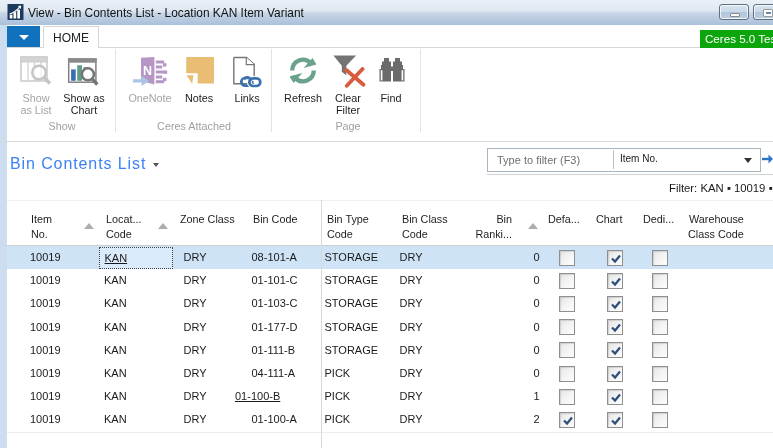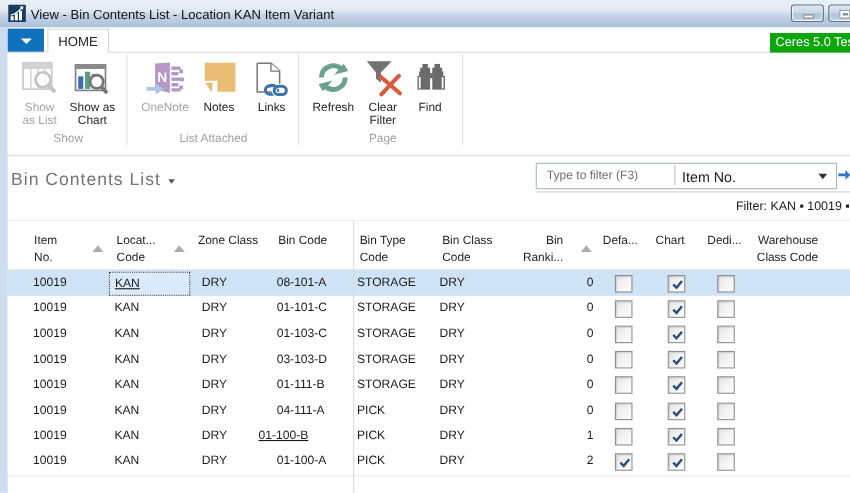--- a/index.html
+++ b/index.html
@@ -38,27 +38,27 @@
 
   
   #ribbon { left:7px; top:48px; width:766px; height:93px; background:#fff; }
   #ribbonline { left:0px; top:141px; width:773px; height:1px; background:#d9d9d9; }
   .rsep { top:49px; width:1px; height:83px; background:#e3e3e3; }
   .cap { position:absolute; font-size:10.8px; color:#1e1e1e; text-align:center; white-space:nowrap; transform:translateX(-50%); }
   .cap.dis { color:#a4a4a4; }
   .gl { position:absolute; top:120px; font-size:10.8px; color:#9f9f9f; text-align:center; transform:translateX(-50%); }
 
   
-  #pagetitle { left:10px; top:155px; font-size:16px; color:#737373; letter-spacing:0.9px; white-space:nowrap; }
+  #pagetitle { left:10px; top:155px; font-size:16px; color:#3b82f6; letter-spacing:0.9px; white-space:nowrap; }
   #pagecaret { left:153px; top:163px; width:0; height:0;
     border-left:3.5px solid transparent; border-right:3.5px solid transparent; border-top:4px solid #555; }
   #filterbox { left:487px; top:148px; width:274px; height:24px; background:#fff; border:1px solid #aab6bf; }
   #ftf { left:497px; top:154px; font-size:11px; color:#707070; }
   #fsep { left:613px; top:150px; width:1px; height:19px; background:#b9c2c9; }
-  #fitem { left:620px; top:153px; font-size:13px; color:#1a1a1a; }
+  #fitem { left:620px; top:153px; font-size:10px; color:#1a1a1a; }
   #fcaret { left:744px; top:158px; width:0; height:0;
     border-left:4.5px solid transparent; border-right:4.5px solid transparent; border-top:5px solid #333; }
   #fline { left:487px; top:174px; width:286px; height:1px; background:#d0d0d0; }
   #goarrow { left:762px; top:153px; width:11px; height:12px; }
   #filtertext { left:669px; top:182px; width:104px; font-size:11.3px; color:#1a1a1a; white-space:nowrap; overflow:hidden; }
 
   
   #thead-top { left:7px; top:200px; width:766px; height:1px; background:#efefef; }
   #thead-bot { left:7px; top:245px; width:766px; height:1px; background:#cfcfcf; }
   .hc { position:absolute; font-size:10.8px; color:#1e1e1e; white-space:nowrap; line-height:15px; }
@@ -195,21 +195,21 @@
 
 <div class="cap dis" style="left:36px; top:92px;">Show<br>as List</div>
 <div class="cap" style="left:84px; top:92px;">Show as<br>Chart</div>
 <div class="cap dis" style="left:150px; top:92px;">OneNote</div>
 <div class="cap" style="left:199px; top:92px;">Notes</div>
 <div class="cap" style="left:247px; top:92px;">Links</div>
 <div class="cap" style="left:303px; top:92px;">Refresh</div>
 <div class="cap" style="left:348px; top:92px;">Clear<br>Filter</div>
 <div class="cap" style="left:391px; top:92px;">Find</div>
 <div class="gl" style="left:62px;">Show</div>
-<div class="gl" style="left:194px;">List Attached</div>
+<div class="gl" style="left:194px;">Ceres Attached</div>
 <div class="gl" style="left:348px;">Page</div>
 
 <div id="pagetitle" class="abs">Bin Contents List</div>
 <div id="pagecaret" class="abs"></div>
 <div id="filterbox" class="abs"></div>
 <div id="ftf" class="abs">Type to filter (F3)</div>
 <div id="fsep" class="abs"></div>
 <div id="fitem" class="abs">Item No.</div>
 <div id="fcaret" class="abs"></div>
 <div id="fline" class="abs"></div>
@@ -287,21 +287,21 @@
           <path d="M3 6.5 L6 9.5 L11 3.5" stroke="#2d4e79" stroke-width="2.2" fill="none"></path>
         </svg>
       </div>
       <div class="cb" style="left:645px;"></div>
     </div>
     <div class="rowsep" style="top:315.59999999999997px;"></div>
     <div class="row" style="top:315.6px;">
       <div class="cell" style="left:23px;">10019</div>
       <div class="cell" style="left:97px;">KAN</div>
       <div class="cell" style="left:176.5px;">DRY</div>
-      <div class="cell" style="left:244.5px;">03-103-D</div>
+      <div class="cell" style="left:244.5px;">01-177-D</div>
       <div class="cell" style="left:317.5px;">STORAGE</div>
       <div class="cell" style="left:392.5px;">DRY</div>
       <div class="cell num" style="left:440px; width:92.5px;">0</div>
       <div class="cb" style="left:552px;"></div>
       <div class="cb" style="left:599.5px;">
         <svg width="14" height="14" viewBox="0 0 14 14">
           <path d="M3 6.5 L6 9.5 L11 3.5" stroke="#2d4e79" stroke-width="2.2" fill="none"></path>
         </svg>
       </div>
       <div class="cb" style="left:645px;"></div>

